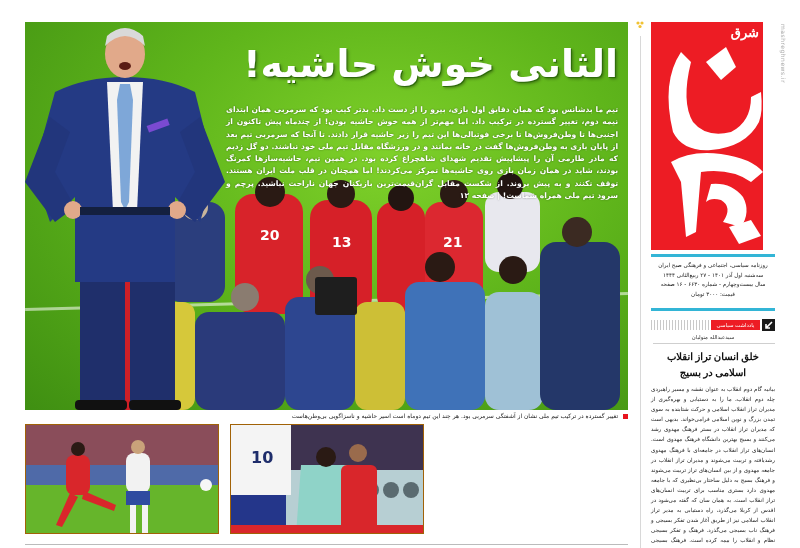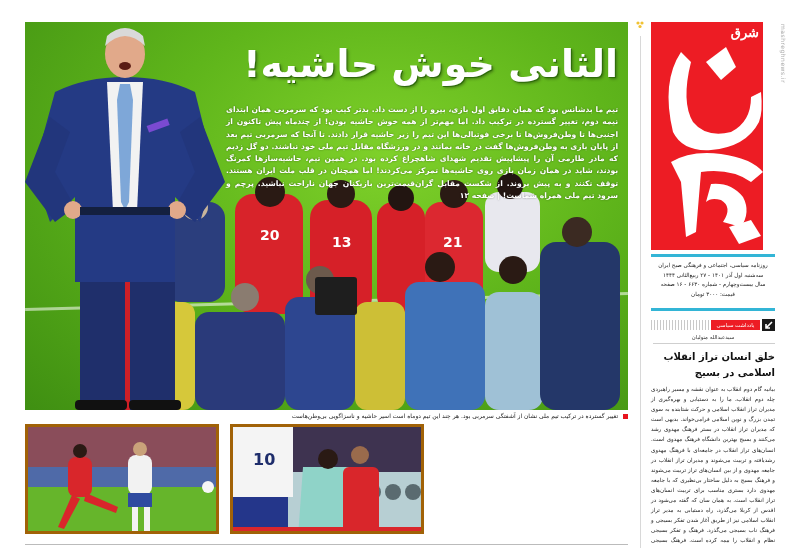--- a/index.html
+++ b/index.html
@@ -41,21 +41,21 @@
     position: absolute; left: 25px; top: 411px; width: 603px; height: 10px;
     direction: rtl; text-align: right; font-size: 6px; line-height: 10px; color: #222;
   }
   .caption-row .marker {
     display: inline-block; width: 5px; height: 5px; background: #e8141e;
     margin-left: 3px; vertical-align: middle;
   }
 
   
   .thumb {
-    position: absolute; top: 424px; height: 110px; overflow: hidden; border: 3px solid #a16207;
+    position: absolute; top: 424px; height: 110px; overflow: hidden; border: 1px solid #a16207;
   }
   .thumb1 { left: 25px; width: 194px; }
   .thumb2 { left: 230px; width: 194px; }
   .thumb3 { left: 435px; width: 194px; }
   .bottom-rule {
     position: absolute; left: 25px; top: 544px; width: 603px; height: 1px; background: #bbb;
   }
 
   
   .col-sep { position: absolute; left: 640px; top: 36px; width: 1px; height: 512px; background: #d8d8d8; }
@@ -96,22 +96,22 @@
   .section-bar .icon-box {
     position: absolute; left: 111px; top: 0; width: 13px; height: 12px; background: #1a1a1a;
     display: flex; align-items: center; justify-content: center;
   }
   .author {
     position: absolute; left: 651px; top: 333px; width: 124px; text-align: center; direction: rtl;
     font-size: 5.4px; line-height: 9px; color: #333;
   }
   .author-rule { position: absolute; left: 653px; top: 343px; width: 122px; height: 1px; background: #cfcfcf; }
   .ed-title {
-    position: absolute; left: 651px; top: 349px; width: 124px; direction: rtl; 
-    font-weight: bold; font-size: 10px; line-height: 16px; color: #111;
+    position: absolute; left: 651px; top: 349px; width: 124px; direction: rtl; text-align: center;
+    font-weight: bold; font-size: 10px; line-height: 16px; color: #111; font-family: Liberation Serif, serif;
   }
   .ed-body {
     position: absolute; left: 651px; top: 384px; width: 124px; direction: rtl; text-align: justify;
     font-size: 5.6px; line-height: 10.1px; color: #222;
   }
 </style>
 </head>
 <body>
 
 <div class="page">

